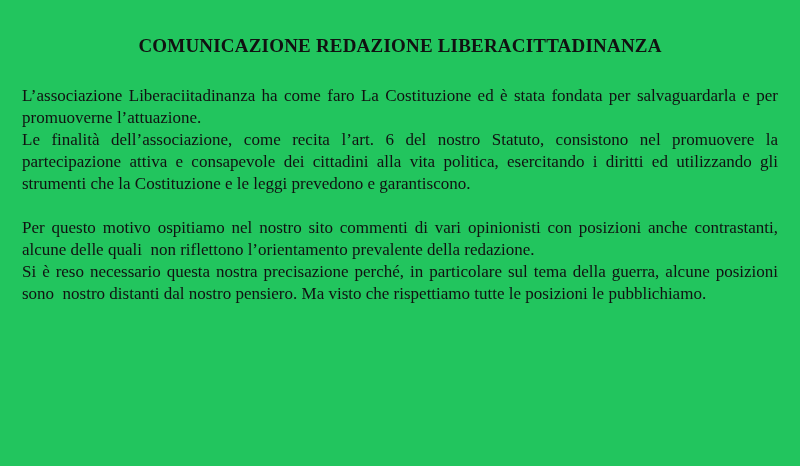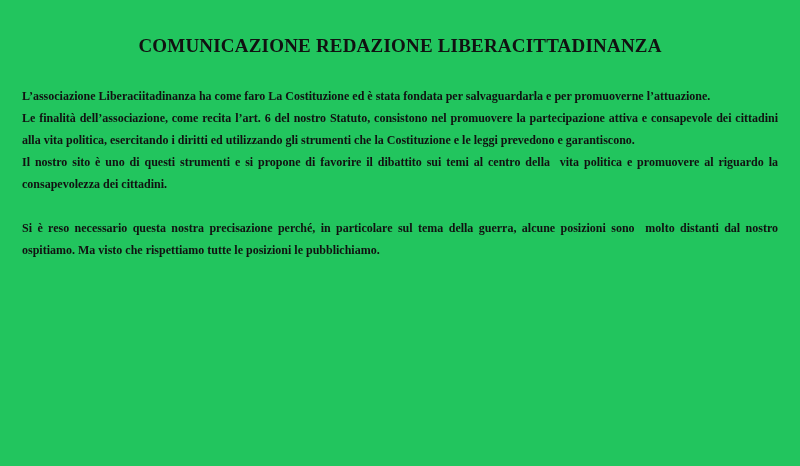--- a/index.html
+++ b/index.html
@@ -31,39 +31,38 @@
     color: #111111;
   }
   .block {
     margin: 0;
   }
   .block.spaced {
     margin-top: 22px;
   }
   .para {
     margin: 0;
-    font-size: 12px;
+    font-size: 17px;
     line-height: 22px;
     text-align: justify;
     white-space: pre-wrap;
     color: #111111;
-    font-weight: bold;
   }
 </style>
 </head>
 <body>
 
 <div class="page">
 
   <h1 class="title">COMUNICAZIONE REDAZIONE LIBERACITTADINANZA</h1>
 
   <section class="block">
     <p class="para">L’associazione Liberaciitadinanza ha come faro La Costituzione ed è stata fondata per salvaguardarla e per promuoverne l’attuazione.</p>
     <p class="para">Le finalità dell’associazione, come recita l’art. 6 del nostro Statuto, consistono nel promuovere la partecipazione attiva e consapevole dei cittadini alla vita politica, esercitando i diritti ed utilizzando gli strumenti che la Costituzione e le leggi prevedono e garantiscono.</p>
-    <p class="para">Il nostro sito è uno di questi strumenti e si propone di favorire il dibattito sui temi al centro della  vita politica e promuovere al riguardo la consapevolezza dei cittadini.</p>
   </section>
 
   <section class="block spaced">
-    <p class="para">Si è reso necessario questa nostra precisazione perché, in particolare sul tema della guerra, alcune posizioni sono  molto distanti dal nostro ospitiamo. Ma visto che rispettiamo tutte le posizioni le pubblichiamo.</p>
+    <p class="para">Per questo motivo ospitiamo nel nostro sito commenti di vari opinionisti con posizioni anche contrastanti, alcune delle quali  non riflettono l’orientamento prevalente della redazione.</p>
+    <p class="para">Si è reso necessario questa nostra precisazione perché, in particolare sul tema della guerra, alcune posizioni sono  nostro distanti dal nostro pensiero. Ma visto che rispettiamo tutte le posizioni le pubblichiamo.</p>
   </section>
 
 
 </div>
 
 </body></html>

